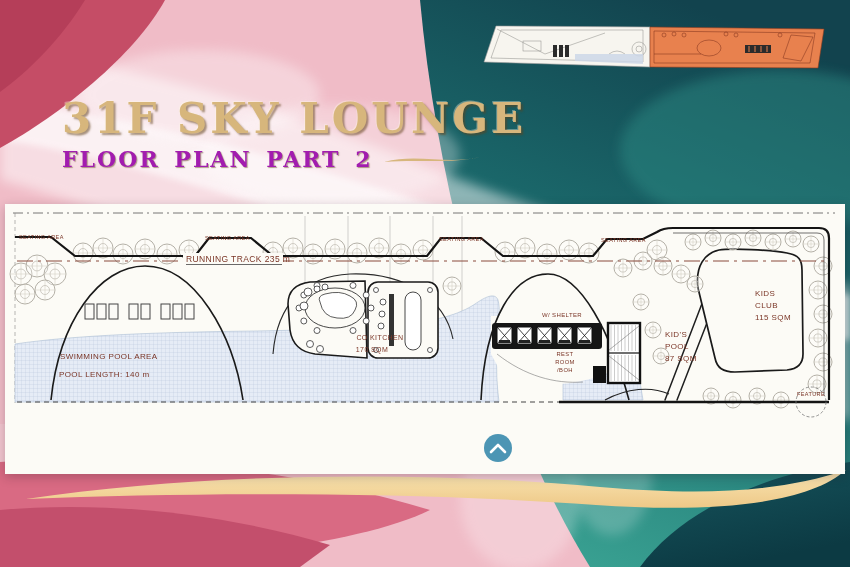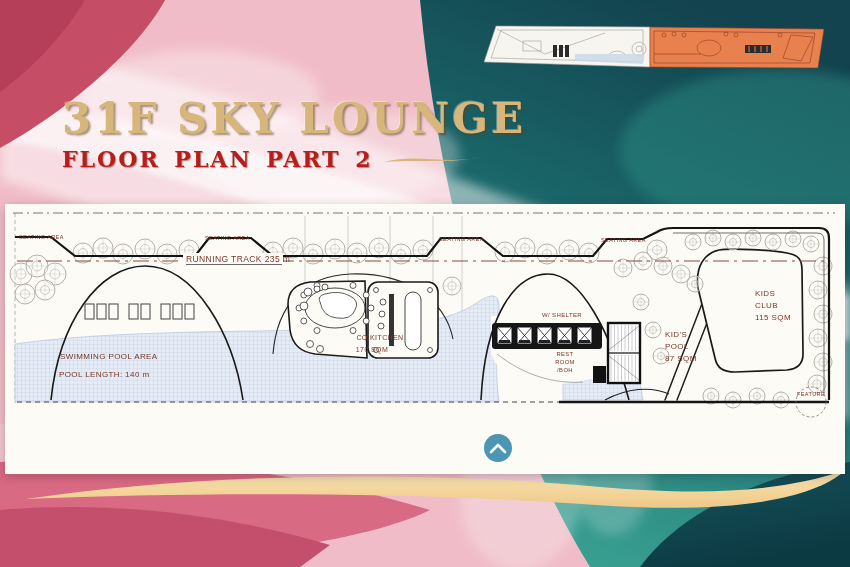--- a/index.html
+++ b/index.html
@@ -6,21 +6,21 @@
   .stage{position:relative;width:850px;height:567px;overflow:hidden;
          font-family:"Liberation Sans",sans-serif;background:#f0bcc7;padding-left:6px;}
   .stage svg{display:block;}
   .bg{position:absolute;left:0;top:0;}
   
   .title-block{position:absolute;left:62px;top:96px;z-index:5;}
   .title-main{font-family:"DejaVu Serif","Liberation Serif",serif;font-weight:bold;
     font-size:42px;line-height:46px;color:#d7b67c;letter-spacing:3px;
     text-shadow:2px 2px 2px rgba(96,66,26,.55),-1px -1px 0 rgba(255,248,230,.35);white-space:nowrap;}
   .title-sub{font-family:"DejaVu Serif","Liberation Serif",serif;font-weight:bold;
-    font-size:22px;color:#b91c1c;letter-spacing:2px;word-spacing:5px;
+    font-size:22px;color:#a21caf;letter-spacing:2px;word-spacing:5px;
     text-shadow:1px 1px 1px rgba(96,66,26,.5);white-space:nowrap;display:flex;align-items:center;margin-top:4px;}
   .swoosh{margin-left:10px;}
   
   .minimap{position:absolute;left:483px;top:24px;z-index:4;}
   
   .plan-panel{position:absolute;left:5px;top:204px;width:840px;height:270px;
      background:#fcfbf6;box-shadow:0 3px 10px rgba(40,20,30,.25);z-index:3;}
   .plan-panel svg{position:absolute;left:0;top:0;}
   .lbl{fill:#7a3526;font-family:"Liberation Sans",sans-serif;letter-spacing:.4px;}
   

